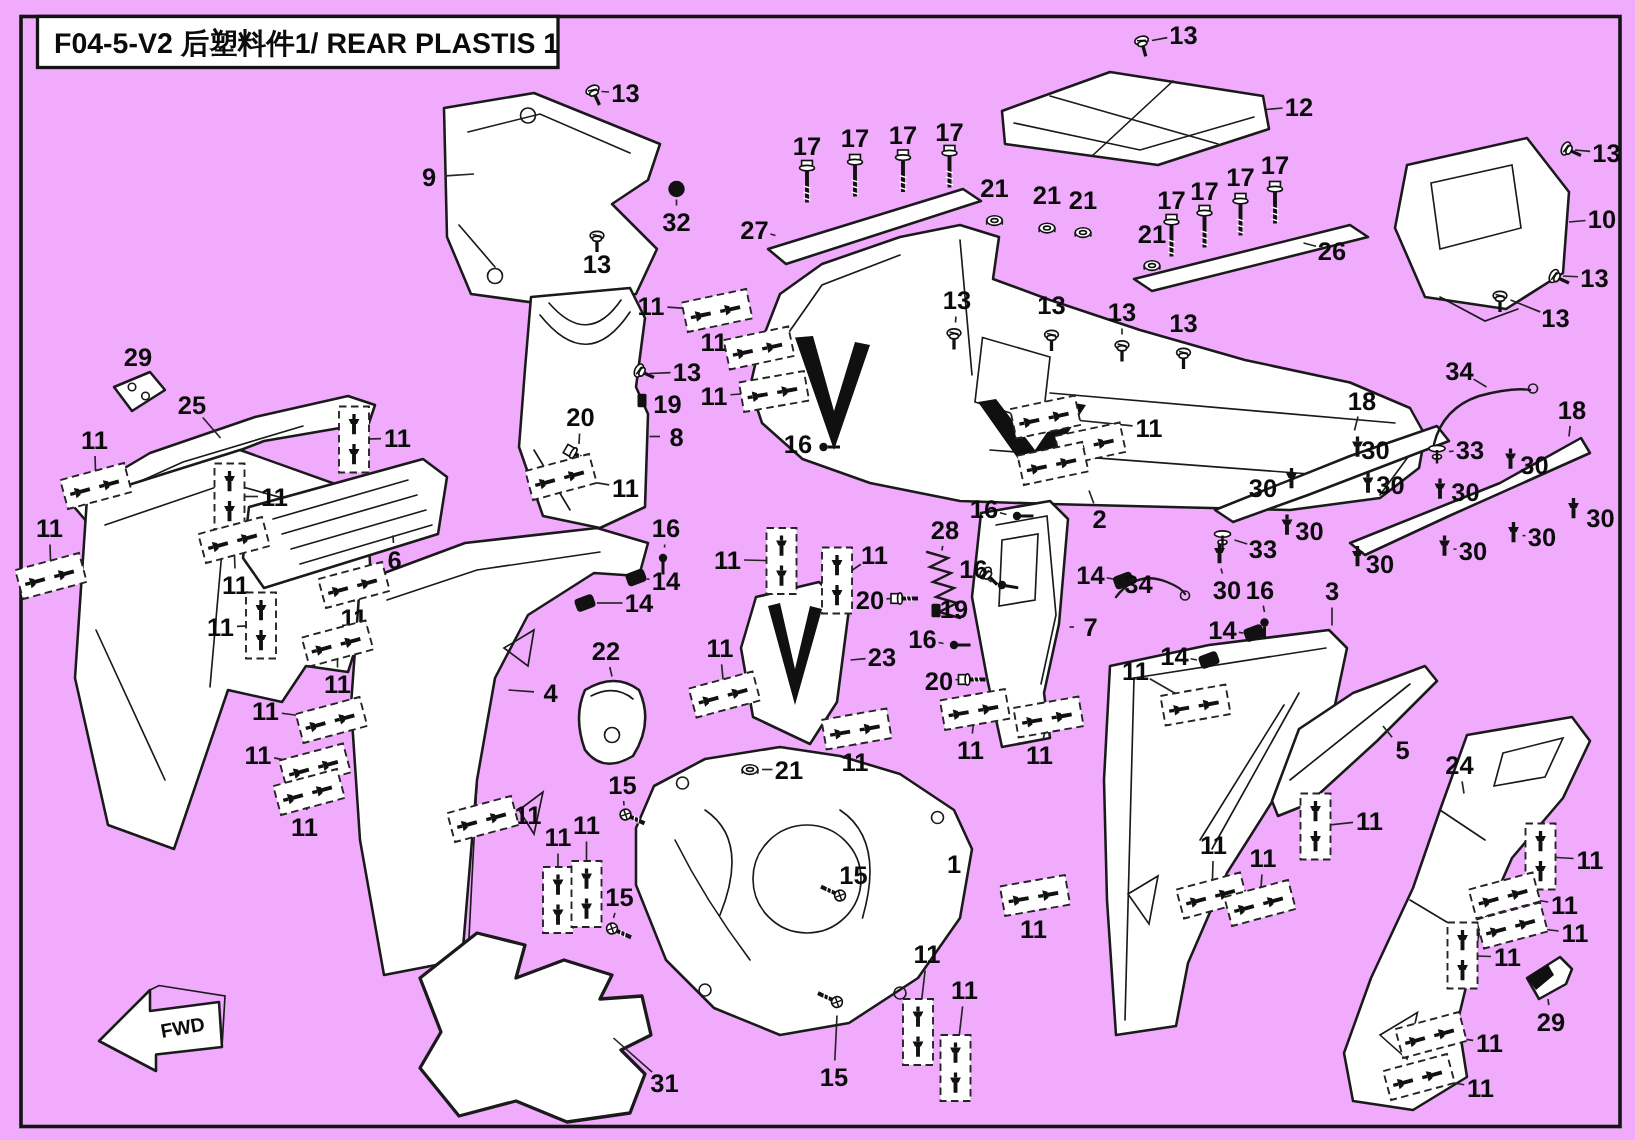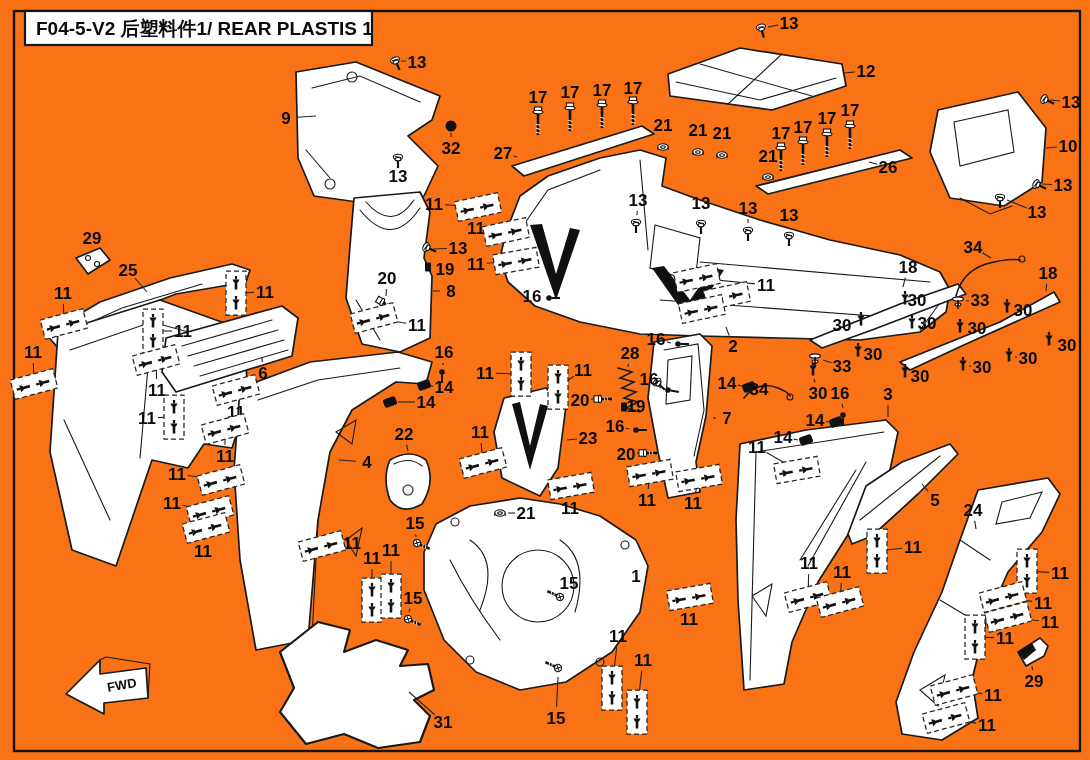--- a/index.html
+++ b/index.html
@@ -1,16 +1,16 @@
 <!DOCTYPE html>
 <html><head>
 <meta charset="utf-8">
 <style>
   html,body{margin:0;padding:0;background:#e8e8e8;}
-  .page{position:relative;width:1090px;height:760px;background:#f97316;
+  .page{position:relative;width:1090px;height:760px;background:#f0abfc;
         font-family:"Liberation Sans",sans-serif;overflow:hidden;}
   svg{position:absolute;left:0;top:0;}
   .frame{fill:none;stroke:#141414;stroke-width:2.4;}
   .titlebox{fill:#ffffff;stroke:#141414;stroke-width:2.2;}
   .title-text{font-size:19px;font-weight:bold;fill:#0b0b0b;}
   .part{fill:#ffffff;stroke:#1a1a1a;stroke-width:1.7;stroke-linejoin:round;stroke-linecap:round;}
   .thin{fill:none;stroke:#1a1a1a;stroke-width:1.1;stroke-linecap:round;}
   .dark{fill:#101010;stroke:none;}
   .wire{fill:none;stroke:#1a1a1a;stroke-width:1.6;stroke-linecap:round;}
   .callout{font-size:17px;font-weight:bold;fill:#0b0b0b;}

